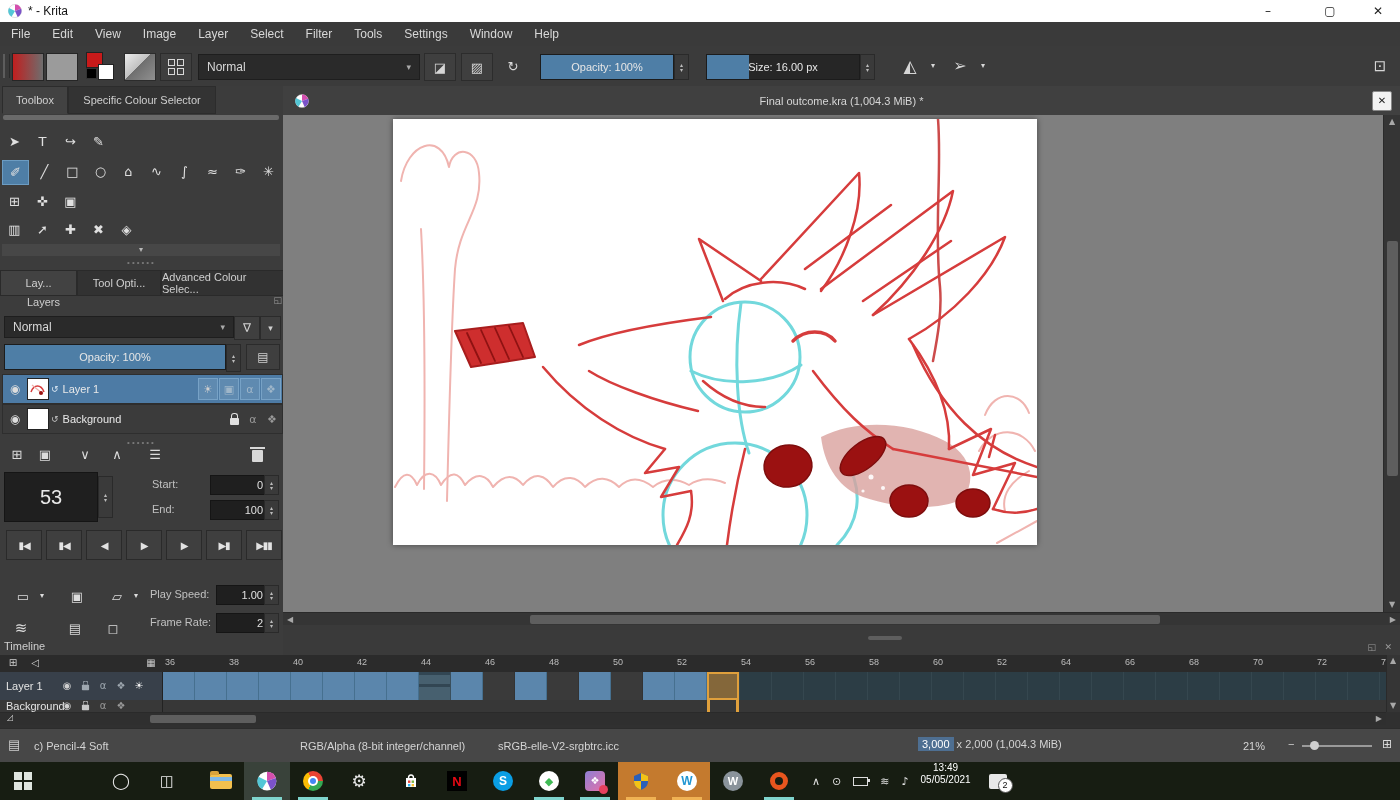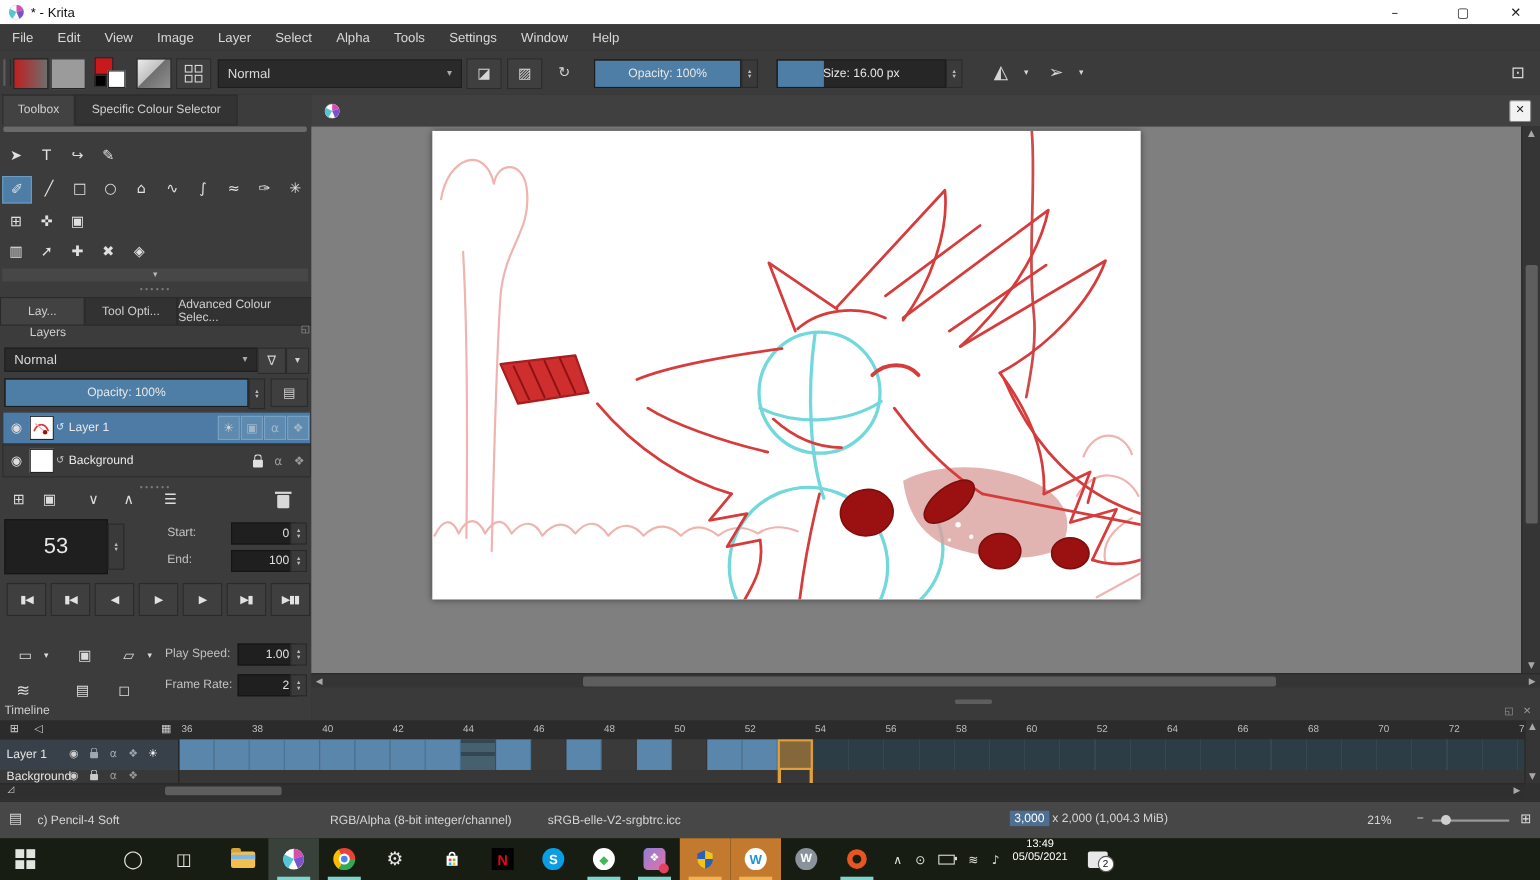--- a/index.html
+++ b/index.html
@@ -145,21 +145,21 @@
     <span class="wctl ico" style="right:0px;position:absolute">✕</span>
   </div>
 
   <div id="menubar" class="abs">
       <span class="menu-item">File</span>
       <span class="menu-item">Edit</span>
       <span class="menu-item">View</span>
       <span class="menu-item">Image</span>
       <span class="menu-item">Layer</span>
       <span class="menu-item">Select</span>
-      <span class="menu-item">Alpha</span>
+      <span class="menu-item">Filter</span>
       <span class="menu-item">Tools</span>
       <span class="menu-item">Settings</span>
       <span class="menu-item">Window</span>
       <span class="menu-item">Help</span>
     </div>
 
   <div id="toolbar" class="abs">
     <span class="grip" style="left:3px"></span>
     <span class="swatch" style="left:12px;background:linear-gradient(90deg,#c01f1f,#6e6e6e)"></span>
     <span class="swatch" style="left:46px;background:#9b9b9b"></span>
@@ -359,20 +359,21 @@
   </div>
 
   <div id="canvasarea" class="abs">
     <div id="doctab">
       <svg style="margin-left:12px;z-index:2" width="14" height="14" viewBox="0 0 16 16">
           <circle cx="8" cy="8" r="7.5" fill="#fff" stroke="#bbb" stroke-width="0.5"></circle>
           <path d="M8 8 L8 .5 A7.5 7.5 0 0 1 15 5.5 Z" fill="#d44fae"></path>
           <path d="M8 8 L15 5.5 A7.5 7.5 0 0 1 11 14.8 Z" fill="#7b52c9"></path>
           <path d="M8 8 L4 14.6 A7.5 7.5 0 0 1 1.2 4.5 Z" fill="#53c7d6"></path>
         </svg>
+      <span class="title">Final outcome.kra (1,004.3 MiB) *</span>
       <span id="docclose" class="ico">✕</span>
     </div>
     <div id="viewport">
       <div id="canvas">
         <svg width="644" height="426" viewBox="0 0 644 426">
           <g fill="none" stroke-linecap="round" stroke-linejoin="round">
             <g stroke="#f0b4b0" stroke-width="2">
               <path d="M8,62 C14,24 48,12 56,48 C60,26 84,28 86,54 C90,92 66,104 62,150 C58,210 56,300 54,382"></path>
               <path d="M28,110 C32,180 32,280 31,370"></path>
               <path d="M2,368 C10,352 18,352 24,366 C32,350 42,352 48,366 C58,350 66,354 72,366 C84,352 94,356 100,368 C112,354 122,356 130,366 C142,352 152,356 160,368 C172,354 184,358 192,368 C204,356 216,358 226,368 C238,356 250,360 260,368 C272,358 286,360 296,366 C308,358 322,360 332,364"></path>

